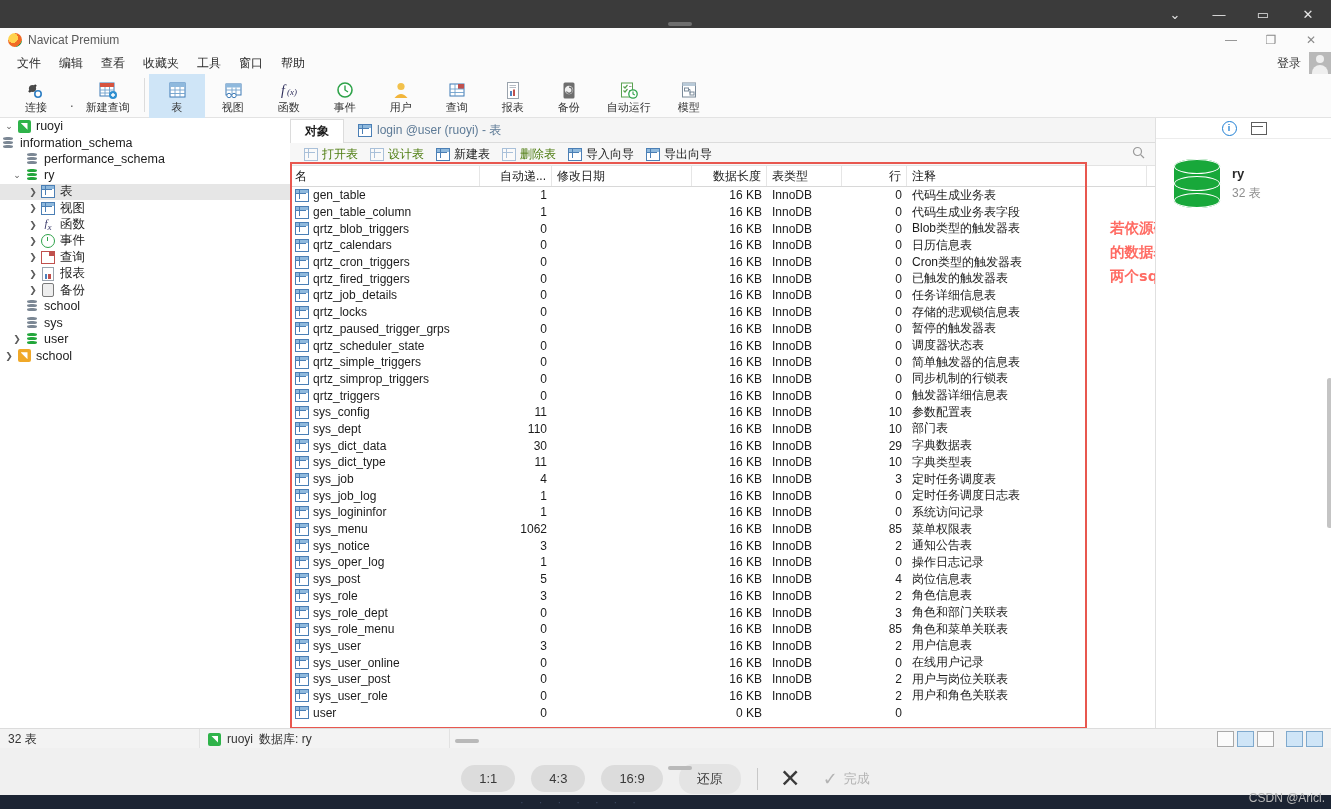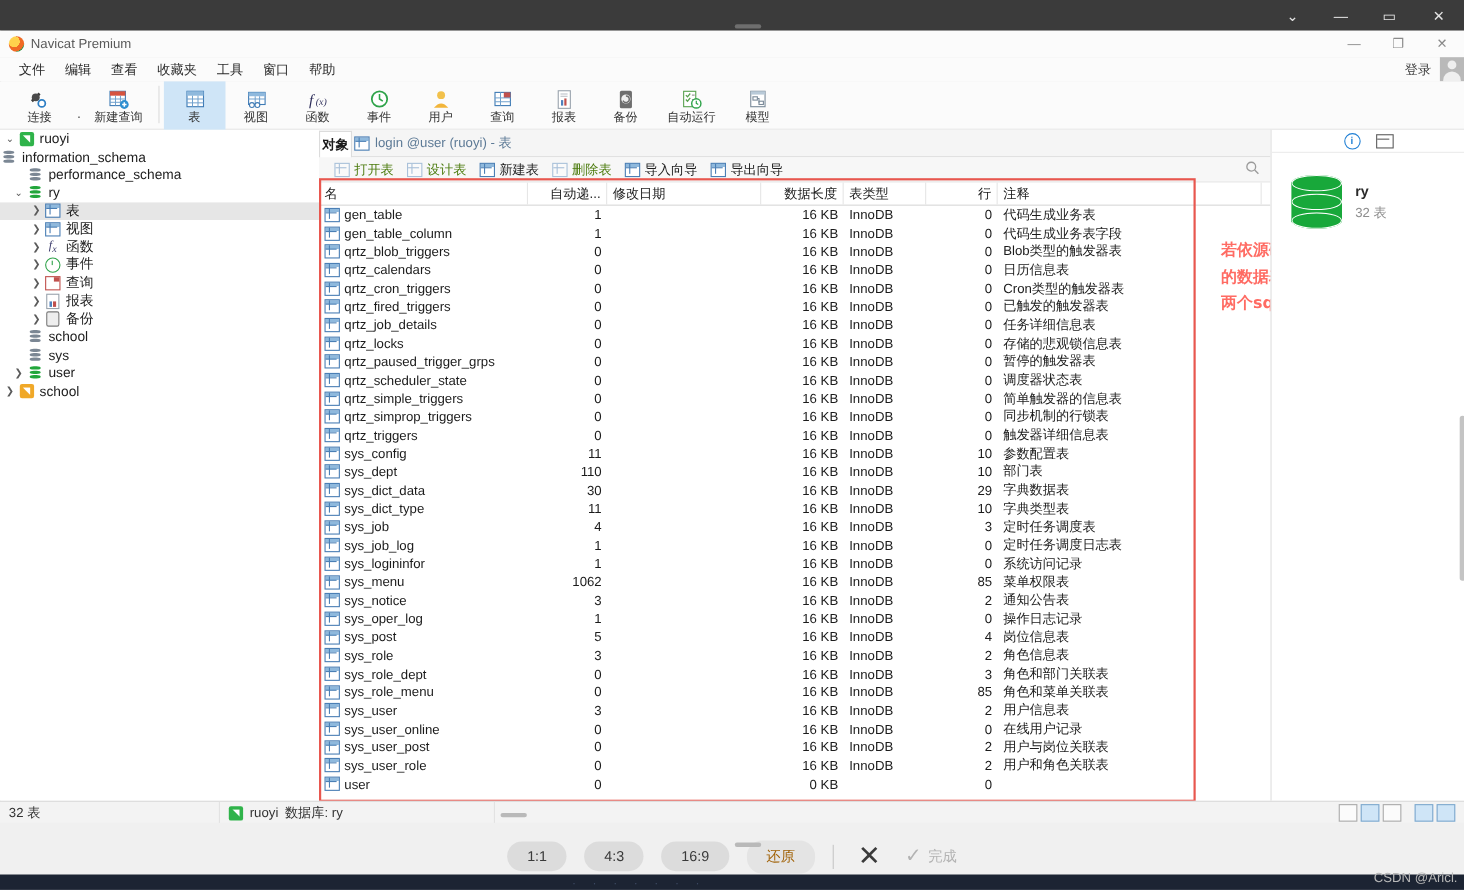--- a/index.html
+++ b/index.html
@@ -115,21 +115,21 @@
   .ic-report { width:10px; height:12px; border:1px solid #9aa3ad; background:#fff; position:relative;}
   .ic-report::after{content:"";position:absolute;left:2px;bottom:1px;width:6px;height:5px;
      background:linear-gradient(90deg,#4f81bd 0 2px,transparent 2px 3px,#c0504d 3px 5px);}
   .ic-backup { width:10px; height:12px; border:1px solid #7a7a7a; border-radius:2px; background:#eee;}
 
   
   .content { position:absolute; left:290px; top:118px; width:865px; height:610px; background:#fff; }
 
   .tabbar { height:24px; background:#f5f5f5; border-bottom:1px solid #dcdcdc;
             display:flex; align-items:flex-end; }
-  .tab { height:23px; display:flex; align-items:center; padding:0 2px; font-size:12px;justify-content:flex-end; }
+  .tab { height:23px; display:flex; align-items:center; padding:0 14px; font-size:12px;justify-content:flex-end; }
   .tab.active { background:#fff; color:#1a1a1a; border-top:1px solid #dcdcdc;
                 border-left:1px solid #dcdcdc; border-right:1px solid #dcdcdc;
                 font-weight:bold; position:relative; top:1px; }
   .tab.doc { color:#5d7a96; gap:5px; }
 
   .objbar { height:22px; background:#f7f7f7; border-bottom:1px solid #e3e3e3;
             display:flex; align-items:center; padding-left:8px; }
   .objbtn { display:flex; align-items:center; gap:4px; font-size:12px; color:#4d7c0f;
             padding:0 6px; height:22px; }
   .objbtn.enabled { color:#1c1c1c; }
@@ -196,21 +196,21 @@
   .sbico.on { background:#cfe5f7; border-color:#7fa9cd; }
 
   
   .capture {
     position:absolute; left:0; top:748px; width:1331px; height:61px;
     background:#f0f0f0; display:flex; align-items:center; justify-content:center; gap:16px;
   }
   .cap-pill {
     background:#dcdcdc; color:#3a3a3a; border-radius:14px; padding:6px 18px; font-size:13px;
   }
-  .cap-pill.muted { background:#e4e4e4; color:#a16207; }
+  .cap-pill.muted { background:#e4e4e4; color:#404040; }
   .cap-sep { width:1px; height:22px; background:#c8c8c8; }
   .cap-x { font-size:25px; color:#3a3a3a; line-height:1; padding:0 6px; }
   .cap-done { display:flex; align-items:center; gap:6px; color:#b3b3b3; font-size:13px; }
   .cap-check { font-size:18px; color:#b3b3b3; }
 
   .handle-top { position:absolute; left:668px; top:22px; width:24px; height:4px;
                 background:#6e6e6e; border-radius:2px; }
   .handle-mid { position:absolute; left:668px; top:766px; width:24px; height:4px;
                 background:#b9b9b9; border-radius:2px; }
   .handle-bot { position:absolute; left:455px; top:739px; width:24px; height:4px;

